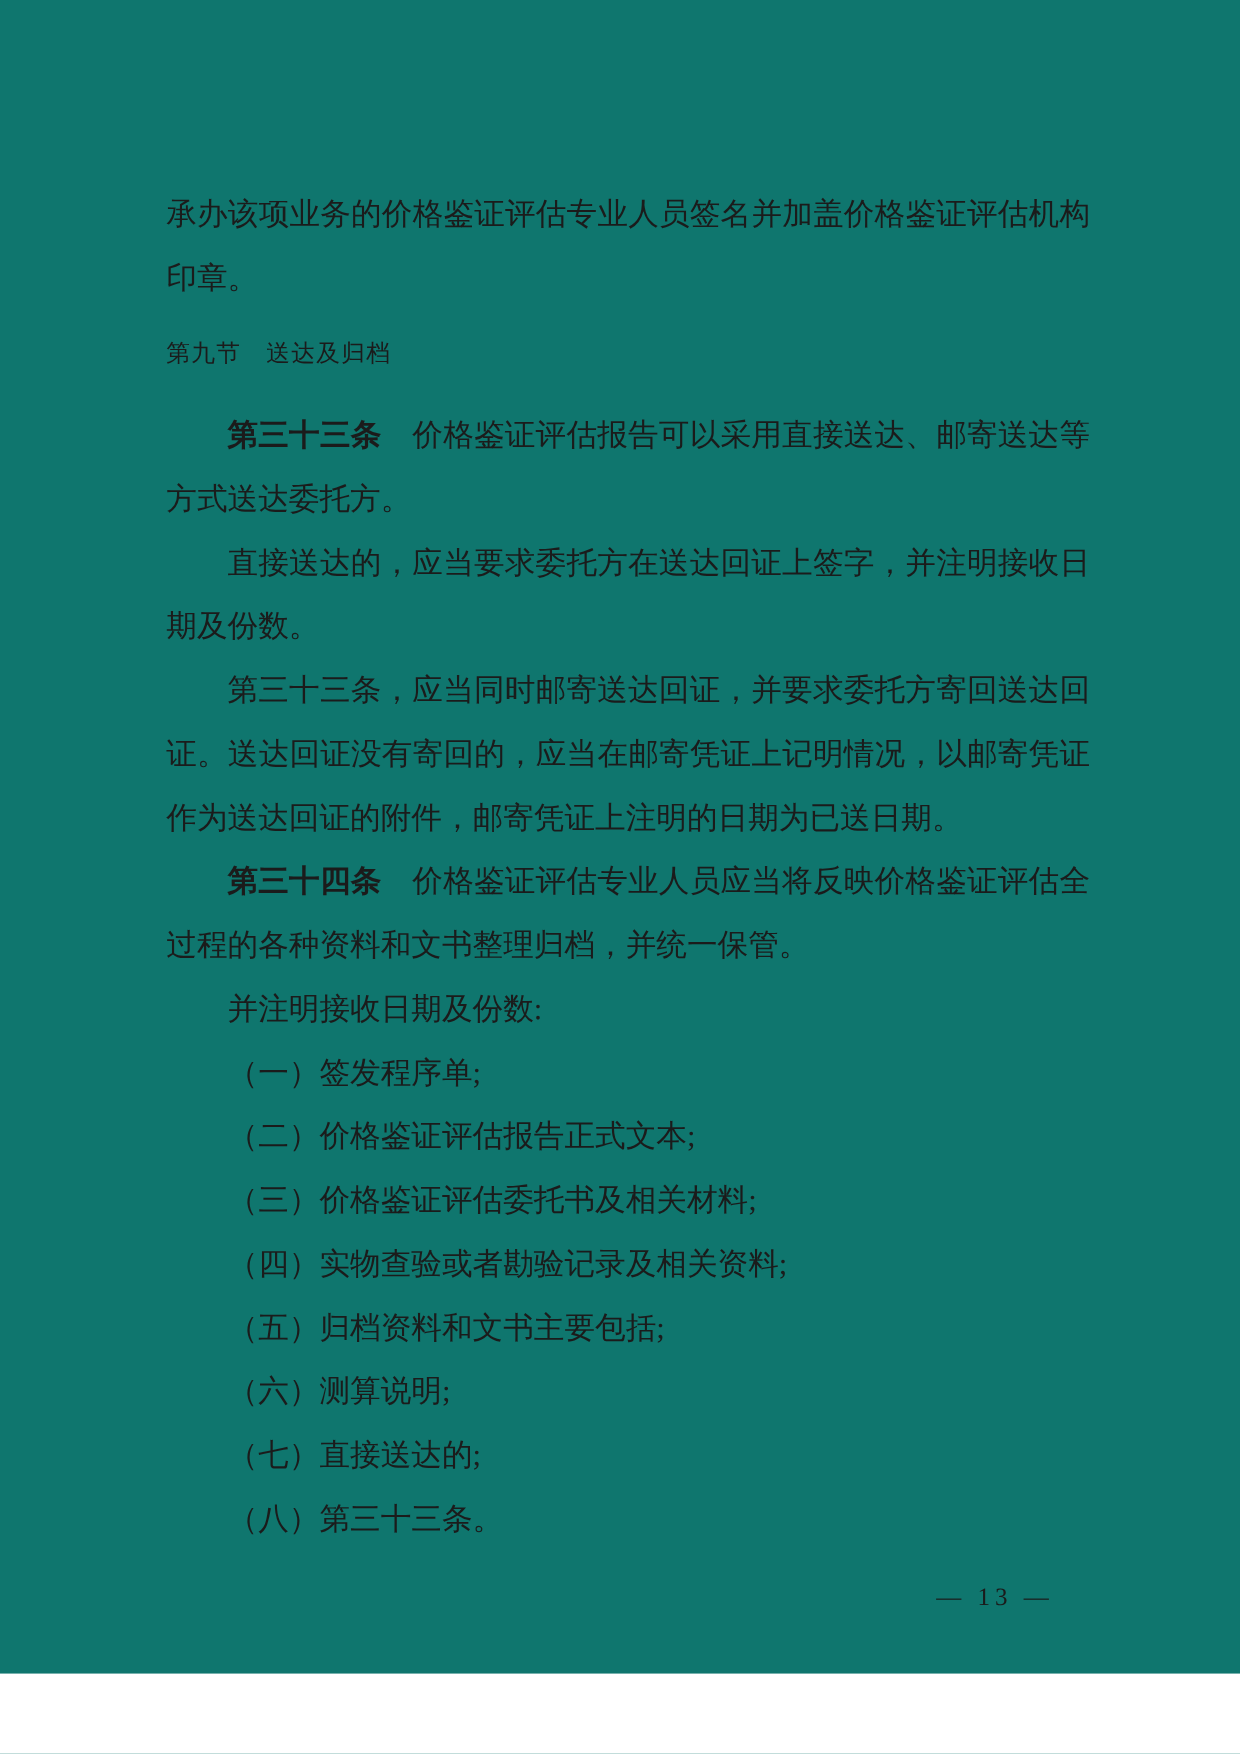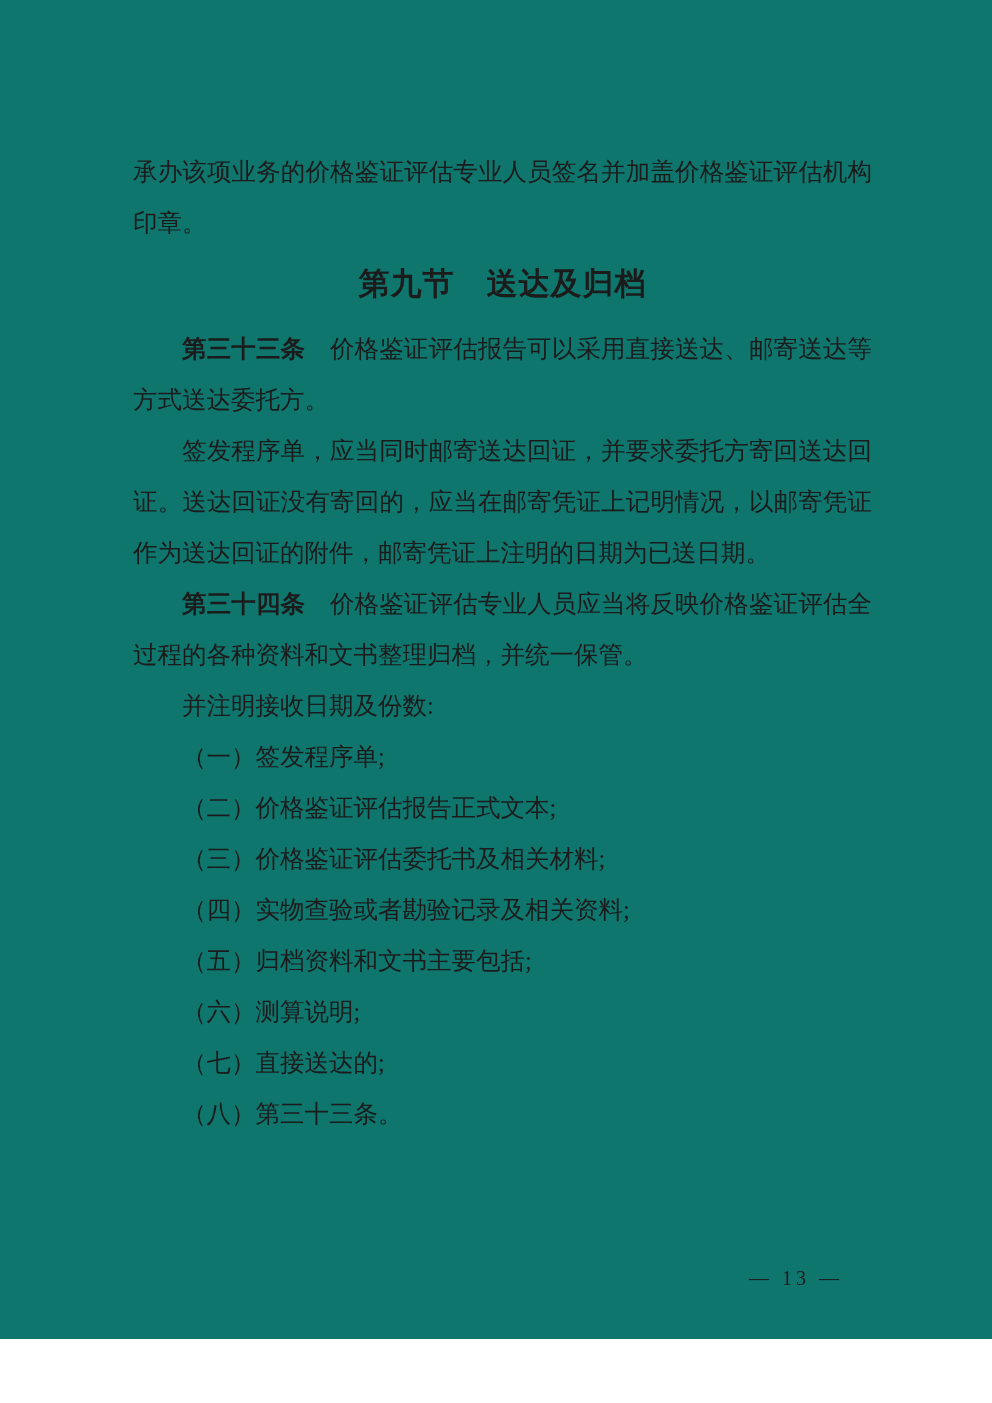--- a/index.html
+++ b/index.html
@@ -30,23 +30,22 @@
     text-justify: inter-ideograph;
   }
   .indent {
     text-indent: 2em;
   }
   .lead {
     font-weight: bold;
   }
   .section-heading {
     margin: 10px 0 14px 0;
-    font-size: 31px;
-    font-weight: bold;
-    text-align: center;
+    font-size: 19px;
+    font-weight: normal;
     line-height: 51px;
     letter-spacing: 1px;
   }
   .footer {
     position: absolute;
     top: 1264px;
     right: 149px;
     font-size: 20px;
     line-height: 28px;
     color: #1b1b1b;
@@ -58,22 +57,23 @@
 
 <div class="page">
   <div class="content">
 
     <p class="para">承办该项业务的价格鉴证评估专业人员签名并加盖价格鉴证评估机构印章。</p>
 
     <h2 class="section-heading">第九节　送达及归档</h2>
 
     <p class="para indent"><span class="lead">第三十三条</span><span>　价格鉴证评估报告可以采用直接送达、邮寄送达等方式送达委托方。</span></p>
 
+    <p class="para indent">直接送达的，应当要求委托方在送达回证上签字，并注明接收日期及份数。</p>
 
-    <p class="para indent">签发程序单，应当同时邮寄送达回证，并要求委托方寄回送达回证。送达回证没有寄回的，应当在邮寄凭证上记明情况，以邮寄凭证作为送达回证的附件，邮寄凭证上注明的日期为已送日期。</p>
+    <p class="para indent">第三十三条，应当同时邮寄送达回证，并要求委托方寄回送达回证。送达回证没有寄回的，应当在邮寄凭证上记明情况，以邮寄凭证作为送达回证的附件，邮寄凭证上注明的日期为已送日期。</p>
 
     <p class="para indent"><span class="lead">第三十四条</span><span>　价格鉴证评估专业人员应当将反映价格鉴证评估全过程的各种资料和文书整理归档，并统一保管。</span></p>
 
     <p class="para indent">并注明接收日期及份数:</p>
 
     <p class="para indent">（一）签发程序单;</p>
     <p class="para indent">（二）价格鉴证评估报告正式文本;</p>
     <p class="para indent">（三）价格鉴证评估委托书及相关材料;</p>
     <p class="para indent">（四）实物查验或者勘验记录及相关资料;</p>
     <p class="para indent">（五）归档资料和文书主要包括;</p>

